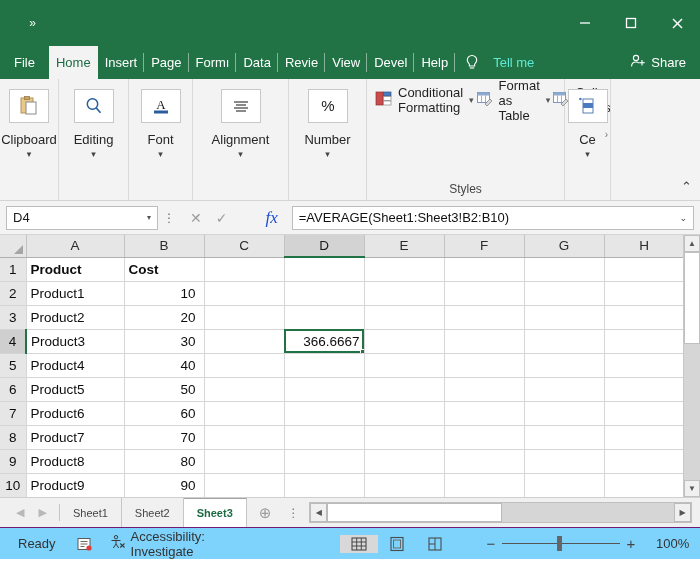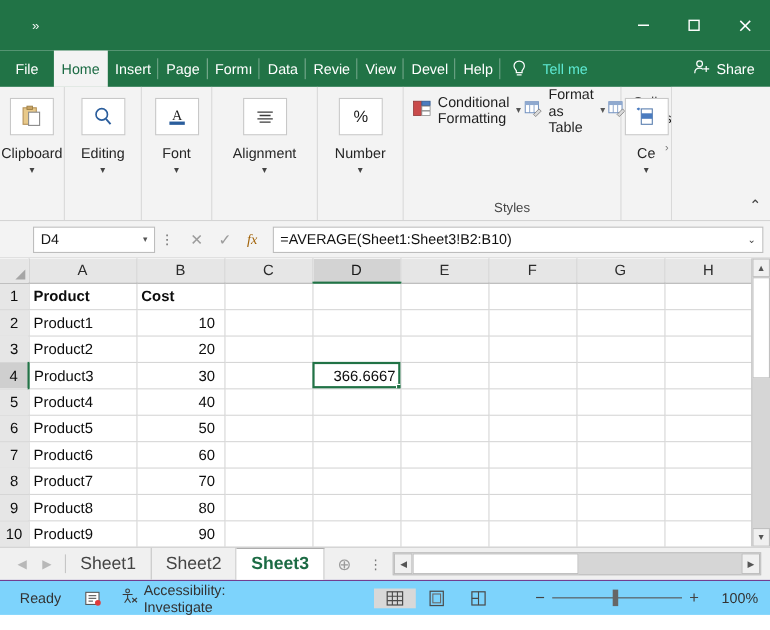--- a/index.html
+++ b/index.html
@@ -124,31 +124,31 @@
     flex: 1; position: relative; background: #f3f3f3;
   }
 
   
   .fbar {
     height: 34px; background: #f3f3f3; display: flex;
     align-items: center; padding: 0 6px; gap: 4px;
     border-bottom: 1px solid #d4d4d4;
   }
   .namebox {
-    width: 111px; height: 24px; background: #fff;
+    width: 152px; height: 24px; background: #fff;
     border: 1px solid #bdbdbd; display: flex; align-items: center;
     padding: 0 6px; font-size: 13px; color: #1a1a1a;
-    justify-content: space-between; cursor: text; margin-left: 24px;
+    justify-content: space-between; cursor: text;
   }
   .namebox .nb-chev { font-size: 8px; color: #555; }
   .kebab { width: 14px; text-align: center; color: #666; font-size: 12px;
            letter-spacing: 0; line-height: 1; cursor: pointer; }
   .fb-btns { display: flex; align-items: center; gap: 14px; padding: 0 10px; }
   .fb-btn { font-size: 14px; color: #9c9c9c; cursor: pointer; }
-  .fb-btn.fx { color: #a16207; font-style: italic; font-family: "Liberation Serif", serif; font-size: 13px; }
+  .fb-btn.fx { color: #1d4ed8; font-style: italic; font-family: "Liberation Serif", serif; font-size: 17px; margin-left: 24px; }
   .formula-input {
     flex: 1; height: 24px; background: #fff; border: 1px solid #bdbdbd;
     display: flex; align-items: center; padding: 0 6px;
     font-size: 13px; color: #111; cursor: text;
     justify-content: space-between;
   }
   .formula-input .fchev { font-size: 9px; color: #444; }
 
   
   .gridwrap { position: relative; height: 262px; background: #fff; }
@@ -207,21 +207,21 @@
   .sheetbar {
     height: 30px; background: #f0f0f0; display: flex;
     align-items: stretch; border-top: 1px solid #cfcfcf;
     position: relative;
   }
   .nav-arrows { display: flex; align-items: center; gap: 14px; padding: 0 12px 0 16px; }
   .nav-arrow { font-size: 11px; color: #b8b8b8; cursor: pointer; }
   .tabdiv { width: 1px; background: #c6c6c6; margin: 6px 0; }
   .sheettab {
     display: flex; align-items: center; padding: 0 13px;
-    font-size: 16px; color: #444; cursor: pointer;
+    font-size: 11px; color: #444; cursor: pointer;
     border-right: 1px solid #c6c6c6;
   }
   .sheettab.active {
     background: #fff; color: #1c6b44; font-weight: bold;
     border-top: 1px solid #a3a3a3; border-right: 1px solid #c6c6c6;
   }
   .addsheet {
     display: flex; align-items: center; padding: 0 12px;
     color: #9b9b9b; font-size: 15px; cursor: pointer;
   }

